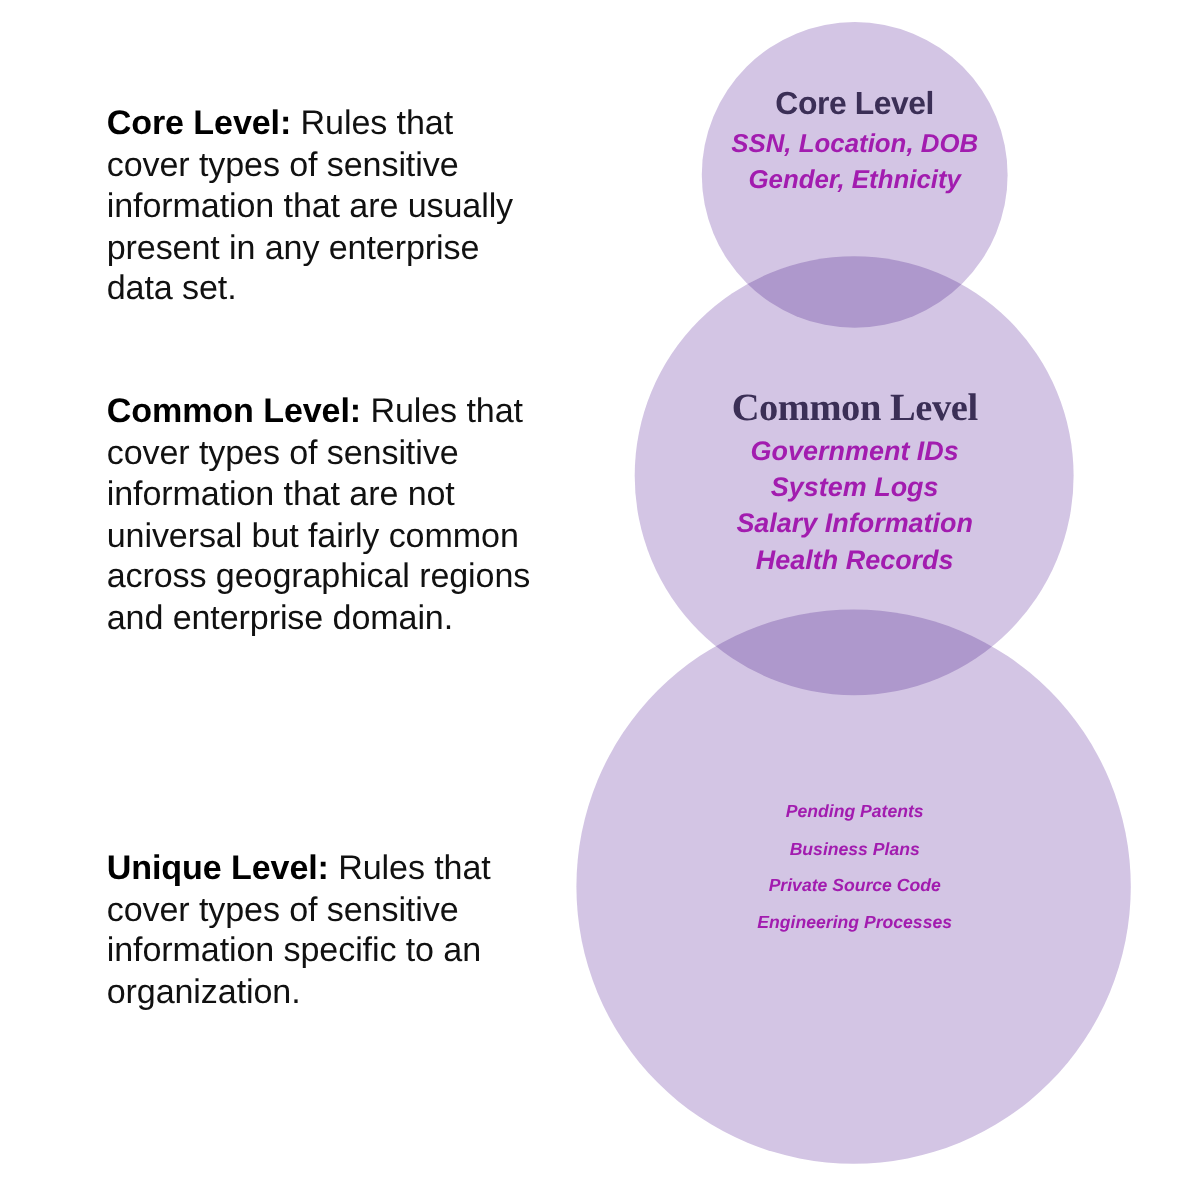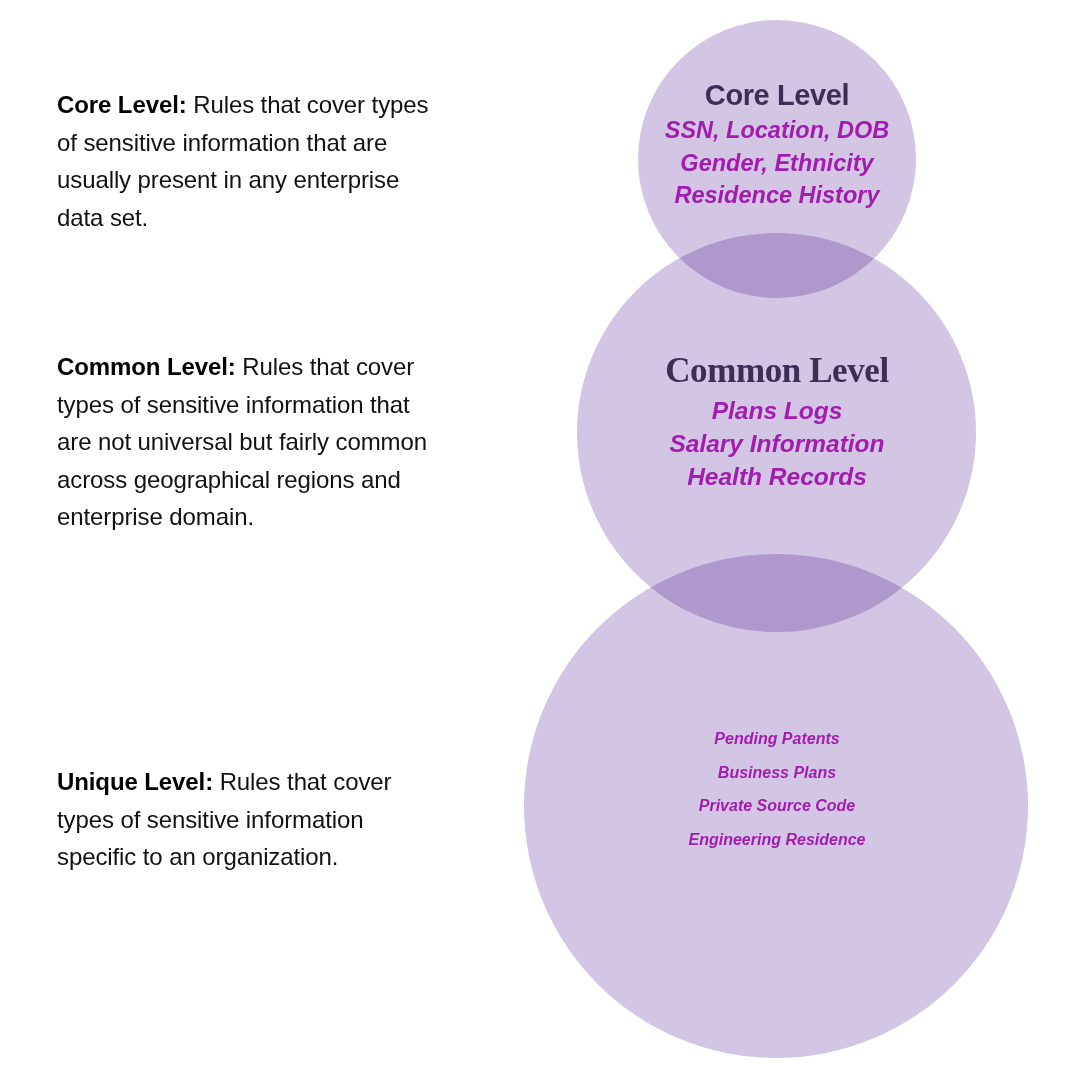--- a/index.html
+++ b/index.html
@@ -23,24 +23,25 @@
   .text-column {
     position: absolute;
     left: 57px;
     top: 0;
     width: 400px;
     height: 1080px;
   }
   .desc {
     position: absolute;
     width: 392px;
-    font-size: 24px;
+    font-size: 31px;
     line-height: 37.5px;
     color: #111111;
     letter-spacing: -0.1px;
+    margin-left: 40px;
   }
   .desc .lead {
     font-weight: bold;
     color: #000000;
   }
   .desc-core   { top: 62px; }
   .desc-common { top: 324px; }
   .desc-unique { top: 739px; }
 
   
@@ -136,31 +137,31 @@
     <div class="circle circle-common"></div>
     <div class="circle circle-unique"></div>
   </div>
 
   <div class="labels">
 
     <div class="group group-core">
       <div class="title">Core Level</div>
       <div class="item">SSN, Location, DOB</div>
       <div class="item">Gender, Ethnicity</div>
-      <div class="item">Residence History</div>
     </div>
 
     <div class="group group-common">
       <div class="title">Common Level</div>
-      <div class="item">Plans Logs</div>
+      <div class="item">Government IDs</div>
+      <div class="item">System Logs</div>
       <div class="item">Salary Information</div>
       <div class="item">Health Records</div>
     </div>
 
     <div class="group group-unique">
       <div class="item">Pending Patents</div>
       <div class="item">Business Plans</div>
       <div class="item">Private Source Code</div>
-      <div class="item">Engineering Residence</div>
+      <div class="item">Engineering Processes</div>
     </div>
 
   </div>
 </div>
 
 </body></html>

